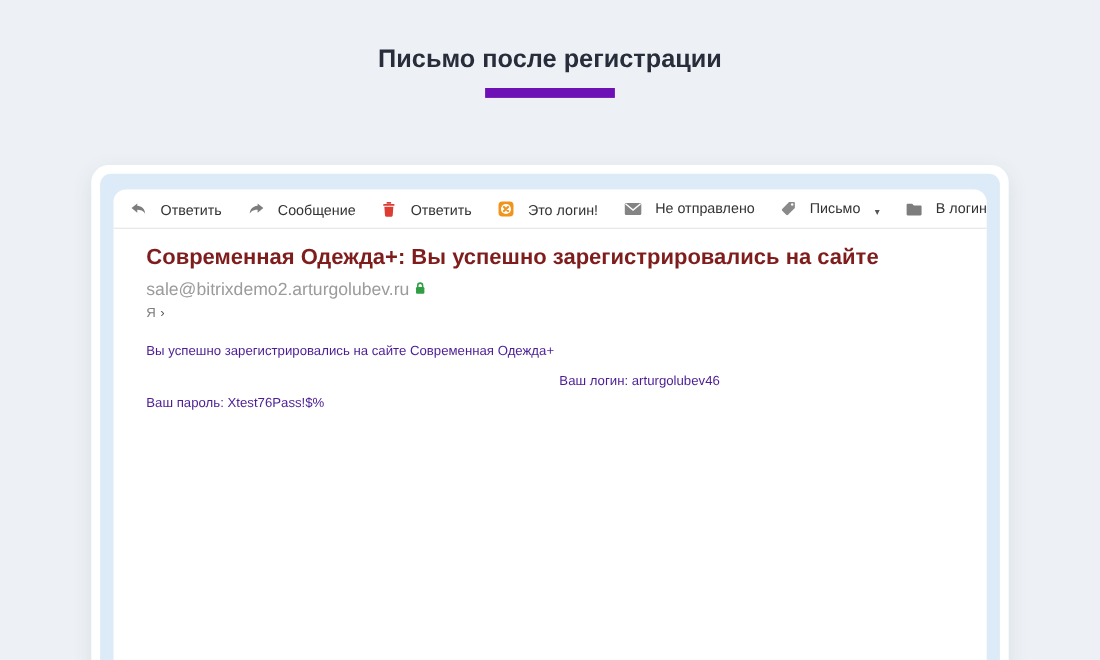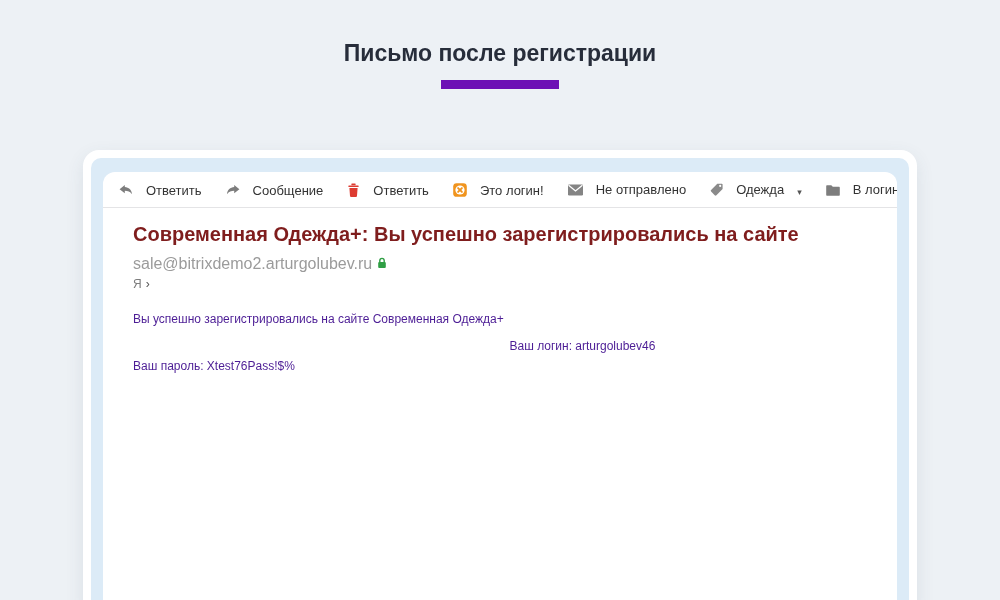--- a/index.html
+++ b/index.html
@@ -145,21 +145,21 @@
               </span>
             <span>Не отправлено</span>
           </span>
           <span class="tb-item">
             <span>
                 <svg width="15" height="15" viewBox="0 0 15 15">
                   <path fill="#8a8a8a" d="M8.3 1.7h4.5a.8.8 0 0 1 .8.8V7L7.4 13.2a1.2 1.2 0 0 1-1.7 0L2.1 9.6a1.2 1.2 0 0 1 0-1.7z"></path>
                   <circle cx="11.2" cy="3.9" r="1.1" fill="#ffffff"></circle>
                 </svg>
               </span>
-            <span>Одежда</span>
+            <span>Письмо</span>
             <span class="caret">▾</span>
           </span>
           <span class="tb-item">
             <span>
                 <svg width="16" height="14" viewBox="0 0 16 14">
                   <path fill="#7d7d7d" d="M1.2 3.2c0-.6.4-1 1-1h4.1l1.5 1.6h6c.6 0 1 .4 1 1v7c0 .6-.4 1-1 1H2.2c-.6 0-1-.4-1-1z"></path>
                 </svg>
               </span>
             <span>В логин</span>
             <span class="caret">▾</span>

